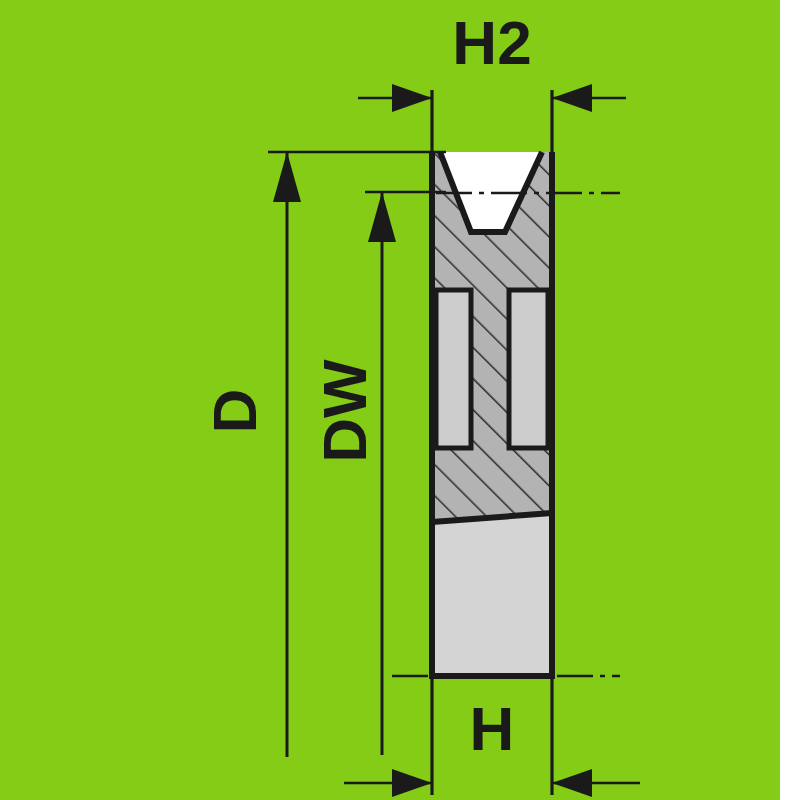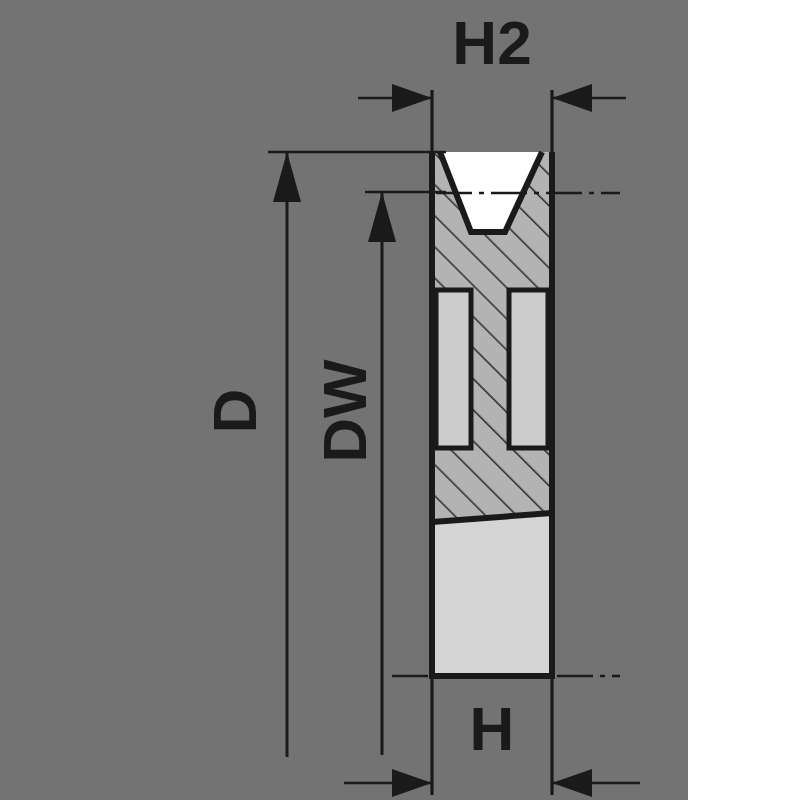--- a/index.html
+++ b/index.html
@@ -2,23 +2,23 @@
 <html><head>
 <meta charset="utf-8">
 <style>
   html, body {
     margin: 0;
     padding: 0;
     background: #ffffff;
   }
   #stage {
     position: relative;
-    width: 688px;
+    width: 780px;
     height: 800px;
-    background: #737373;
+    background: #84cc16;
     font-family: "Liberation Sans", sans-serif;
     overflow: hidden;
   }
   #drawing {
     position: absolute;
     left: 0;
     top: 0;
     width: 800px;
     height: 800px;
   }

